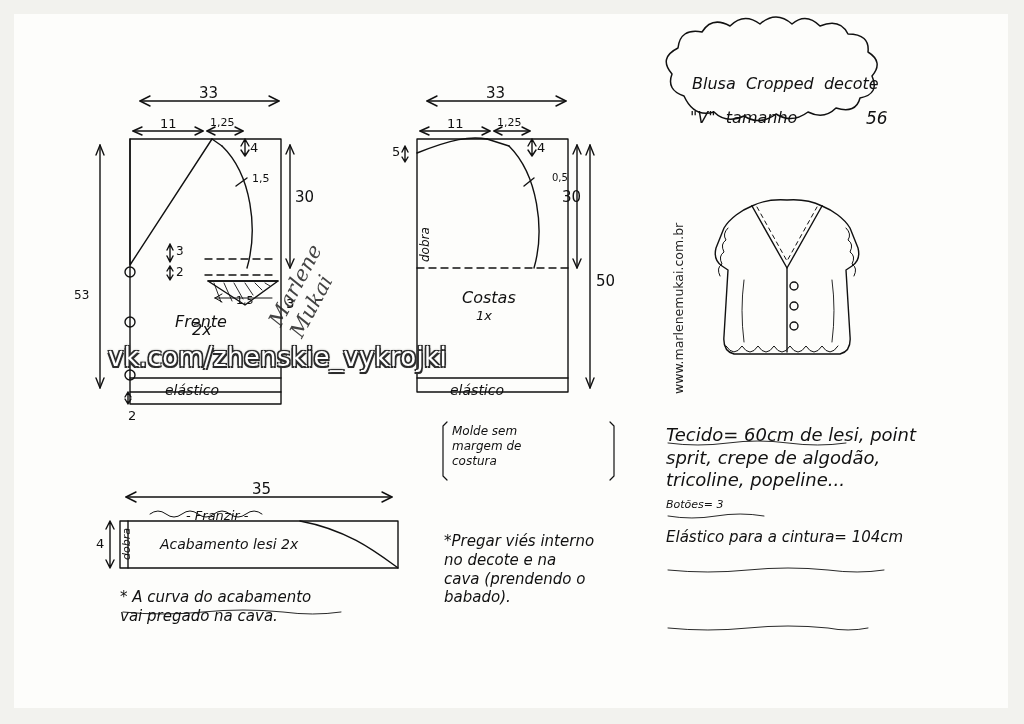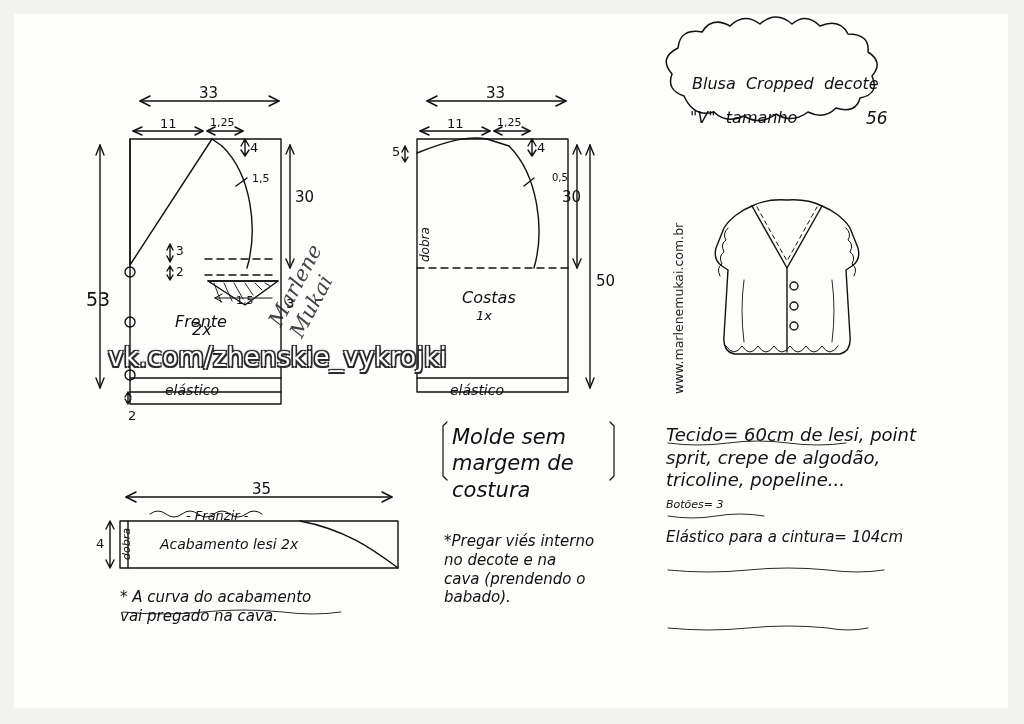--- a/index.html
+++ b/index.html
@@ -245,21 +245,21 @@
   <div class="lbl" style="left:199px; top:84px; font-size:15px;">33</div>
   <div class="lbl" style="left:160px; top:116px; font-size:13px;">11</div>
   <div class="lbl" style="left:210px; top:116px; font-size:11px;">1,25</div>
   <div class="lbl" style="left:250px; top:140px; font-size:13px;">4</div>
   <div class="lbl" style="left:252px; top:172px; font-size:11px;">1,5</div>
   <div class="lbl" style="left:295px; top:188px; font-size:15px;">30</div>
   <div class="lbl" style="left:176px; top:244px; font-size:12px;">3</div>
   <div class="lbl" style="left:176px; top:265px; font-size:12px;">2</div>
   <div class="lbl" style="left:236px; top:294px; font-size:11px;">1,5</div>
   <div class="lbl" style="left:286px; top:296px; font-size:13px;">3</div>
-  <div class="lbl" style="left:86px; top:288px; font-size:19px;text-align:center;">53</div>
+  <div class="lbl" style="left:74px; top:288px; font-size:12px;text-align:center;">53</div>
   <div class="lbl" style="left:128px; top:408px; font-size:13px;">2</div>
   <div class="lbl it" style="left:175px; top:312px; font-size:16px;">Frente</div>
   <div class="lbl it" style="left:192px; top:320px; font-size:16px;">2x</div>
   <div class="lbl it" style="left:165px; top:382px; font-size:14px;">elástico</div>
 
   <div class="lbl" style="left:486px; top:84px; font-size:15px;">33</div>
   <div class="lbl" style="left:447px; top:116px; font-size:13px;">11</div>
   <div class="lbl" style="left:497px; top:116px; font-size:11px;">1,25</div>
   <div class="lbl" style="left:537px; top:140px; font-size:13px;">4</div>
   <div class="lbl" style="left:392px; top:144px; font-size:13px;">5</div>
@@ -270,21 +270,21 @@
   <div class="lbl it" style="left:476px; top:308px; font-size:13px;">1x</div>
   <div class="lbl it" style="left:450px; top:382px; font-size:14px;">elástico</div>
   <div class="lbl it" style="left:418px; top:262px; width:18px; font-size:12px; transform:rotate(-90deg); transform-origin:0 0;">dobra</div>
 
   <div class="lbl" style="left:252px; top:480px; font-size:15px;">35</div>
   <div class="lbl" style="left:96px; top:536px; font-size:13px;">4</div>
   <div class="lbl it" style="left:186px; top:508px; font-size:13px;">- Franzir -</div>
   <div class="lbl it" style="left:120px; top:560px; width:18px; font-size:11px; transform:rotate(-90deg); transform-origin:0 0;">dobra</div>
   <div class="lbl it" style="left:160px; top:536px; font-size:14px;">Acabamento lesi 2x</div>
 
-  <div class="lbl it" style="left:452px; top:424px; font-size:21px;">Molde sem
+  <div class="lbl it" style="left:452px; top:424px; font-size:12px;">Molde sem
 margem de
 costura</div>
   <div class="lbl it" style="left:120px; top:588px; font-size:15px;">* A curva do acabamento
 vai pregado na cava.</div>
   <div class="lbl it" style="left:444px; top:532px; font-size:15px;">*Pregar viés interno
 no decote e na
 cava (prendendo o
 babado).</div>
 
   <div class="lbl it" style="left:666px; top:424px; font-size:18px;">Tecido= 60cm de lesi, point

